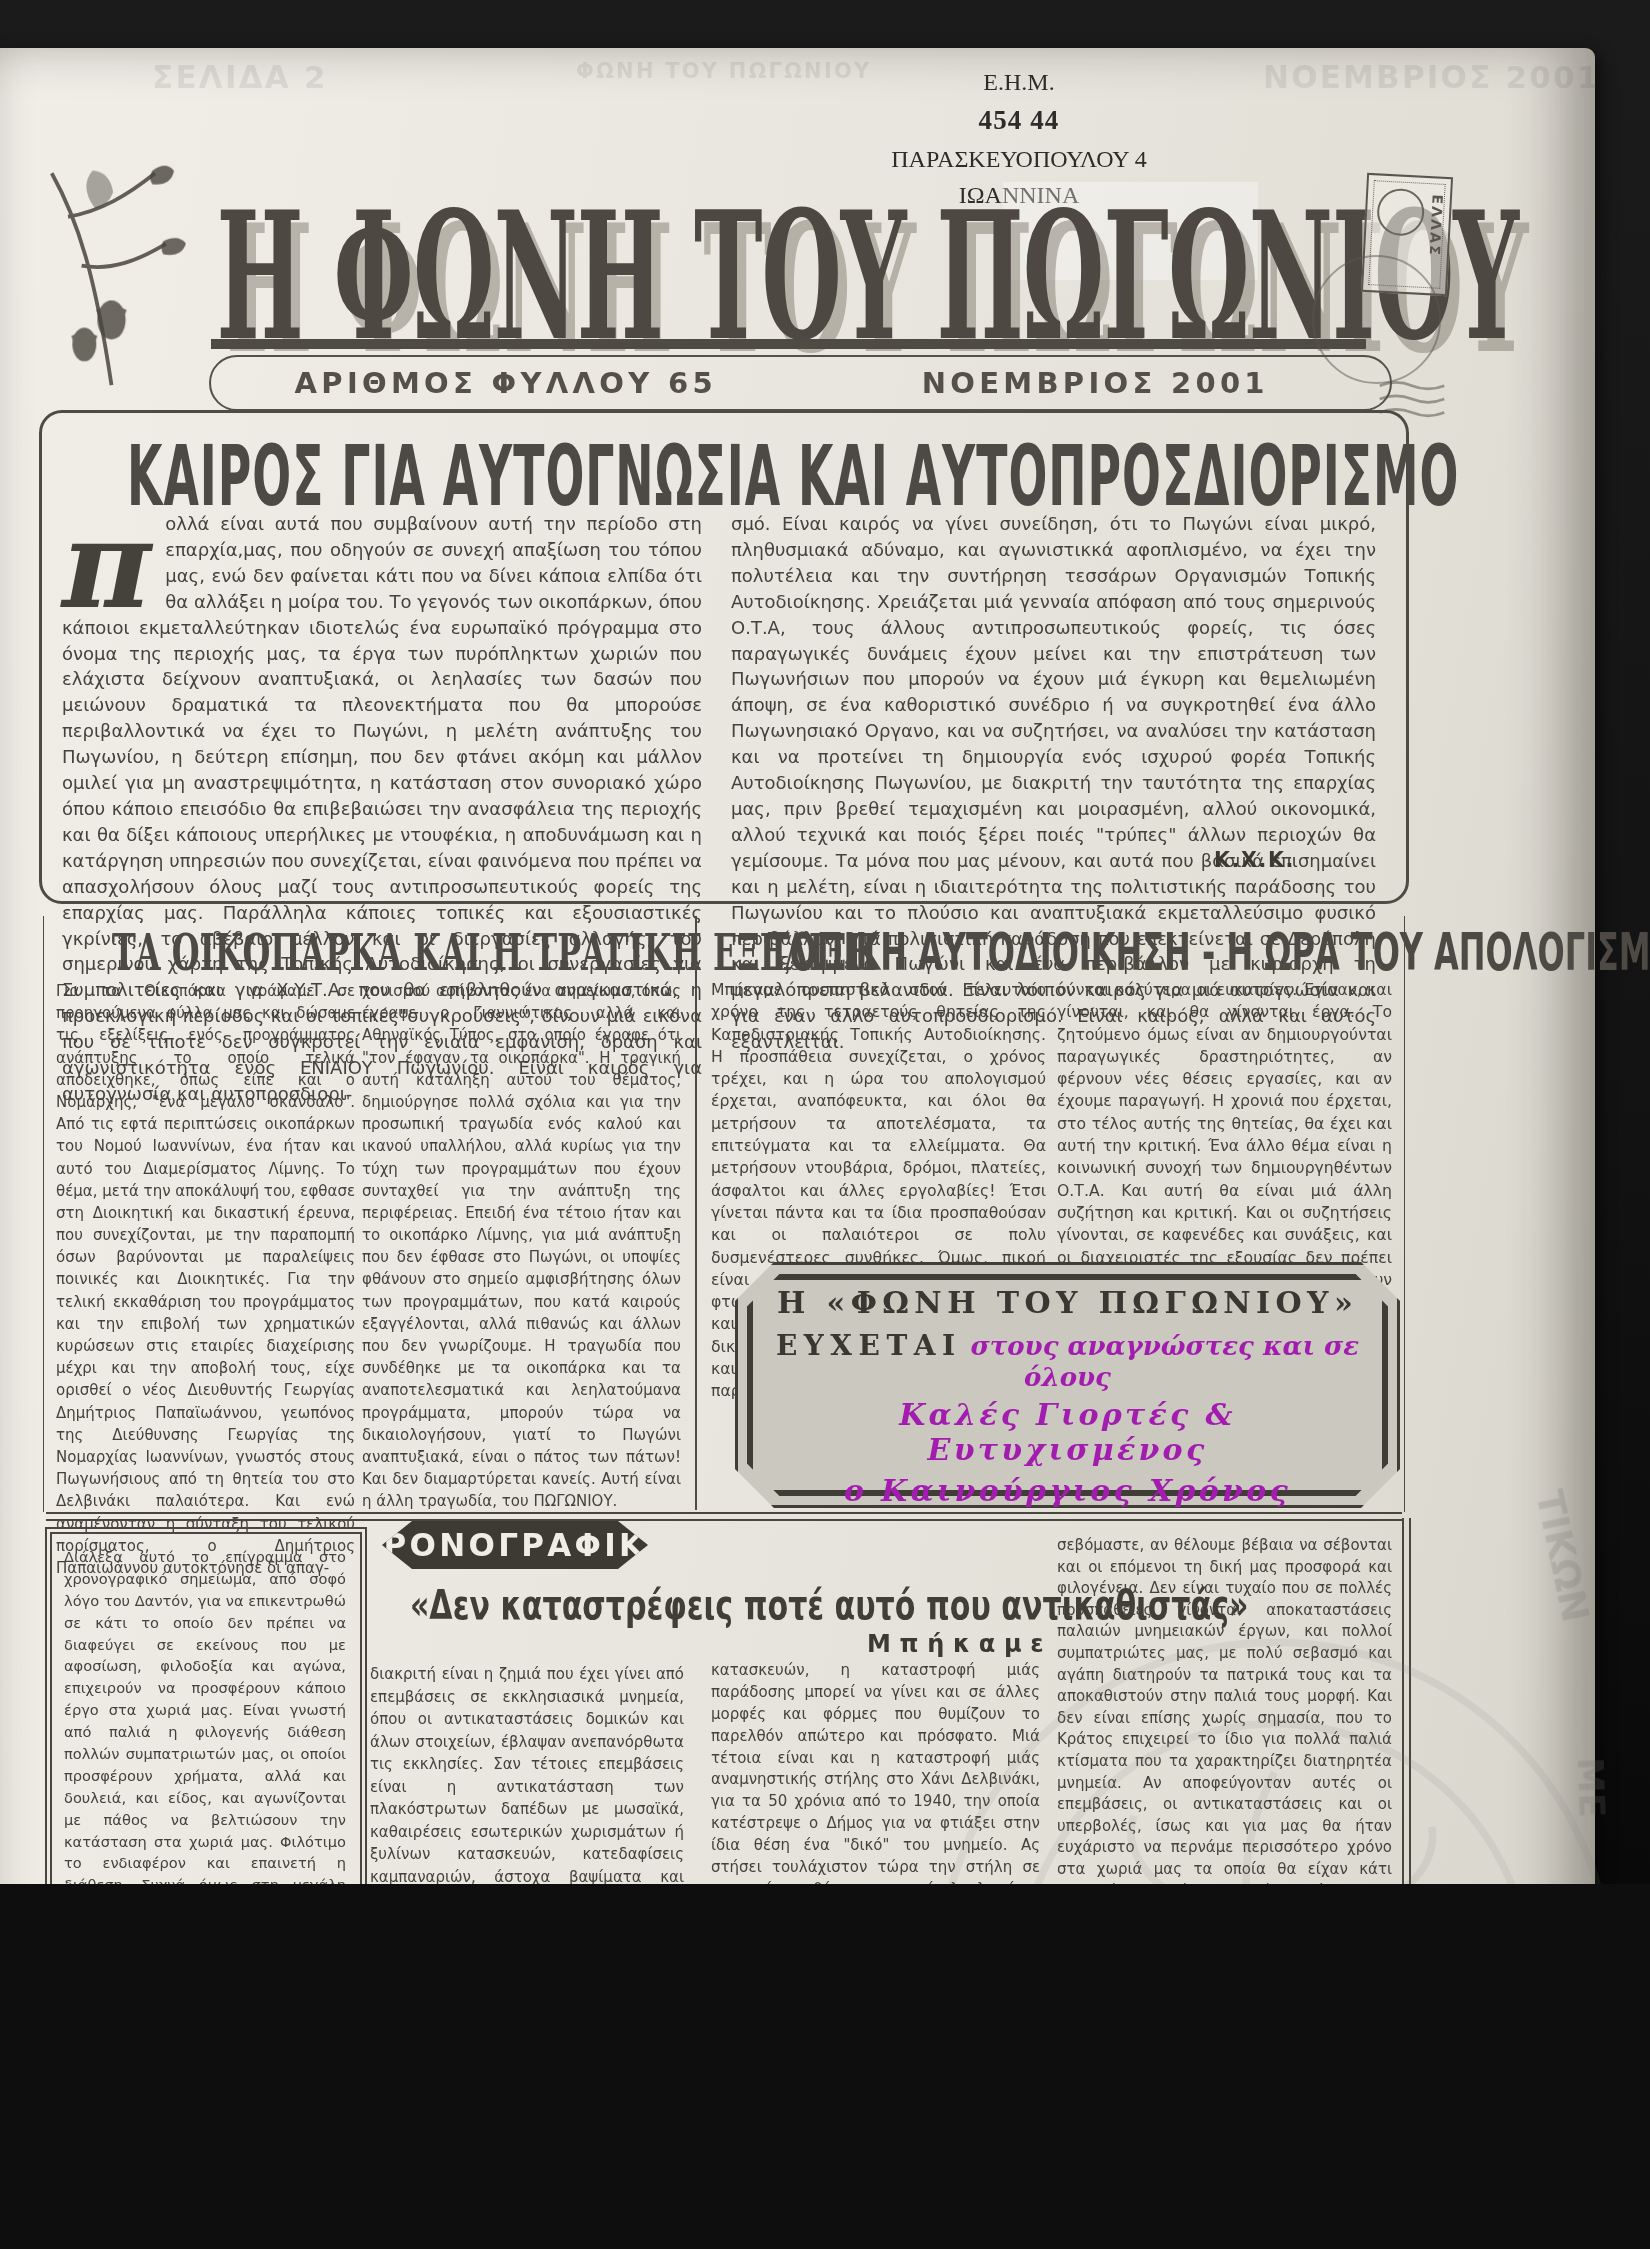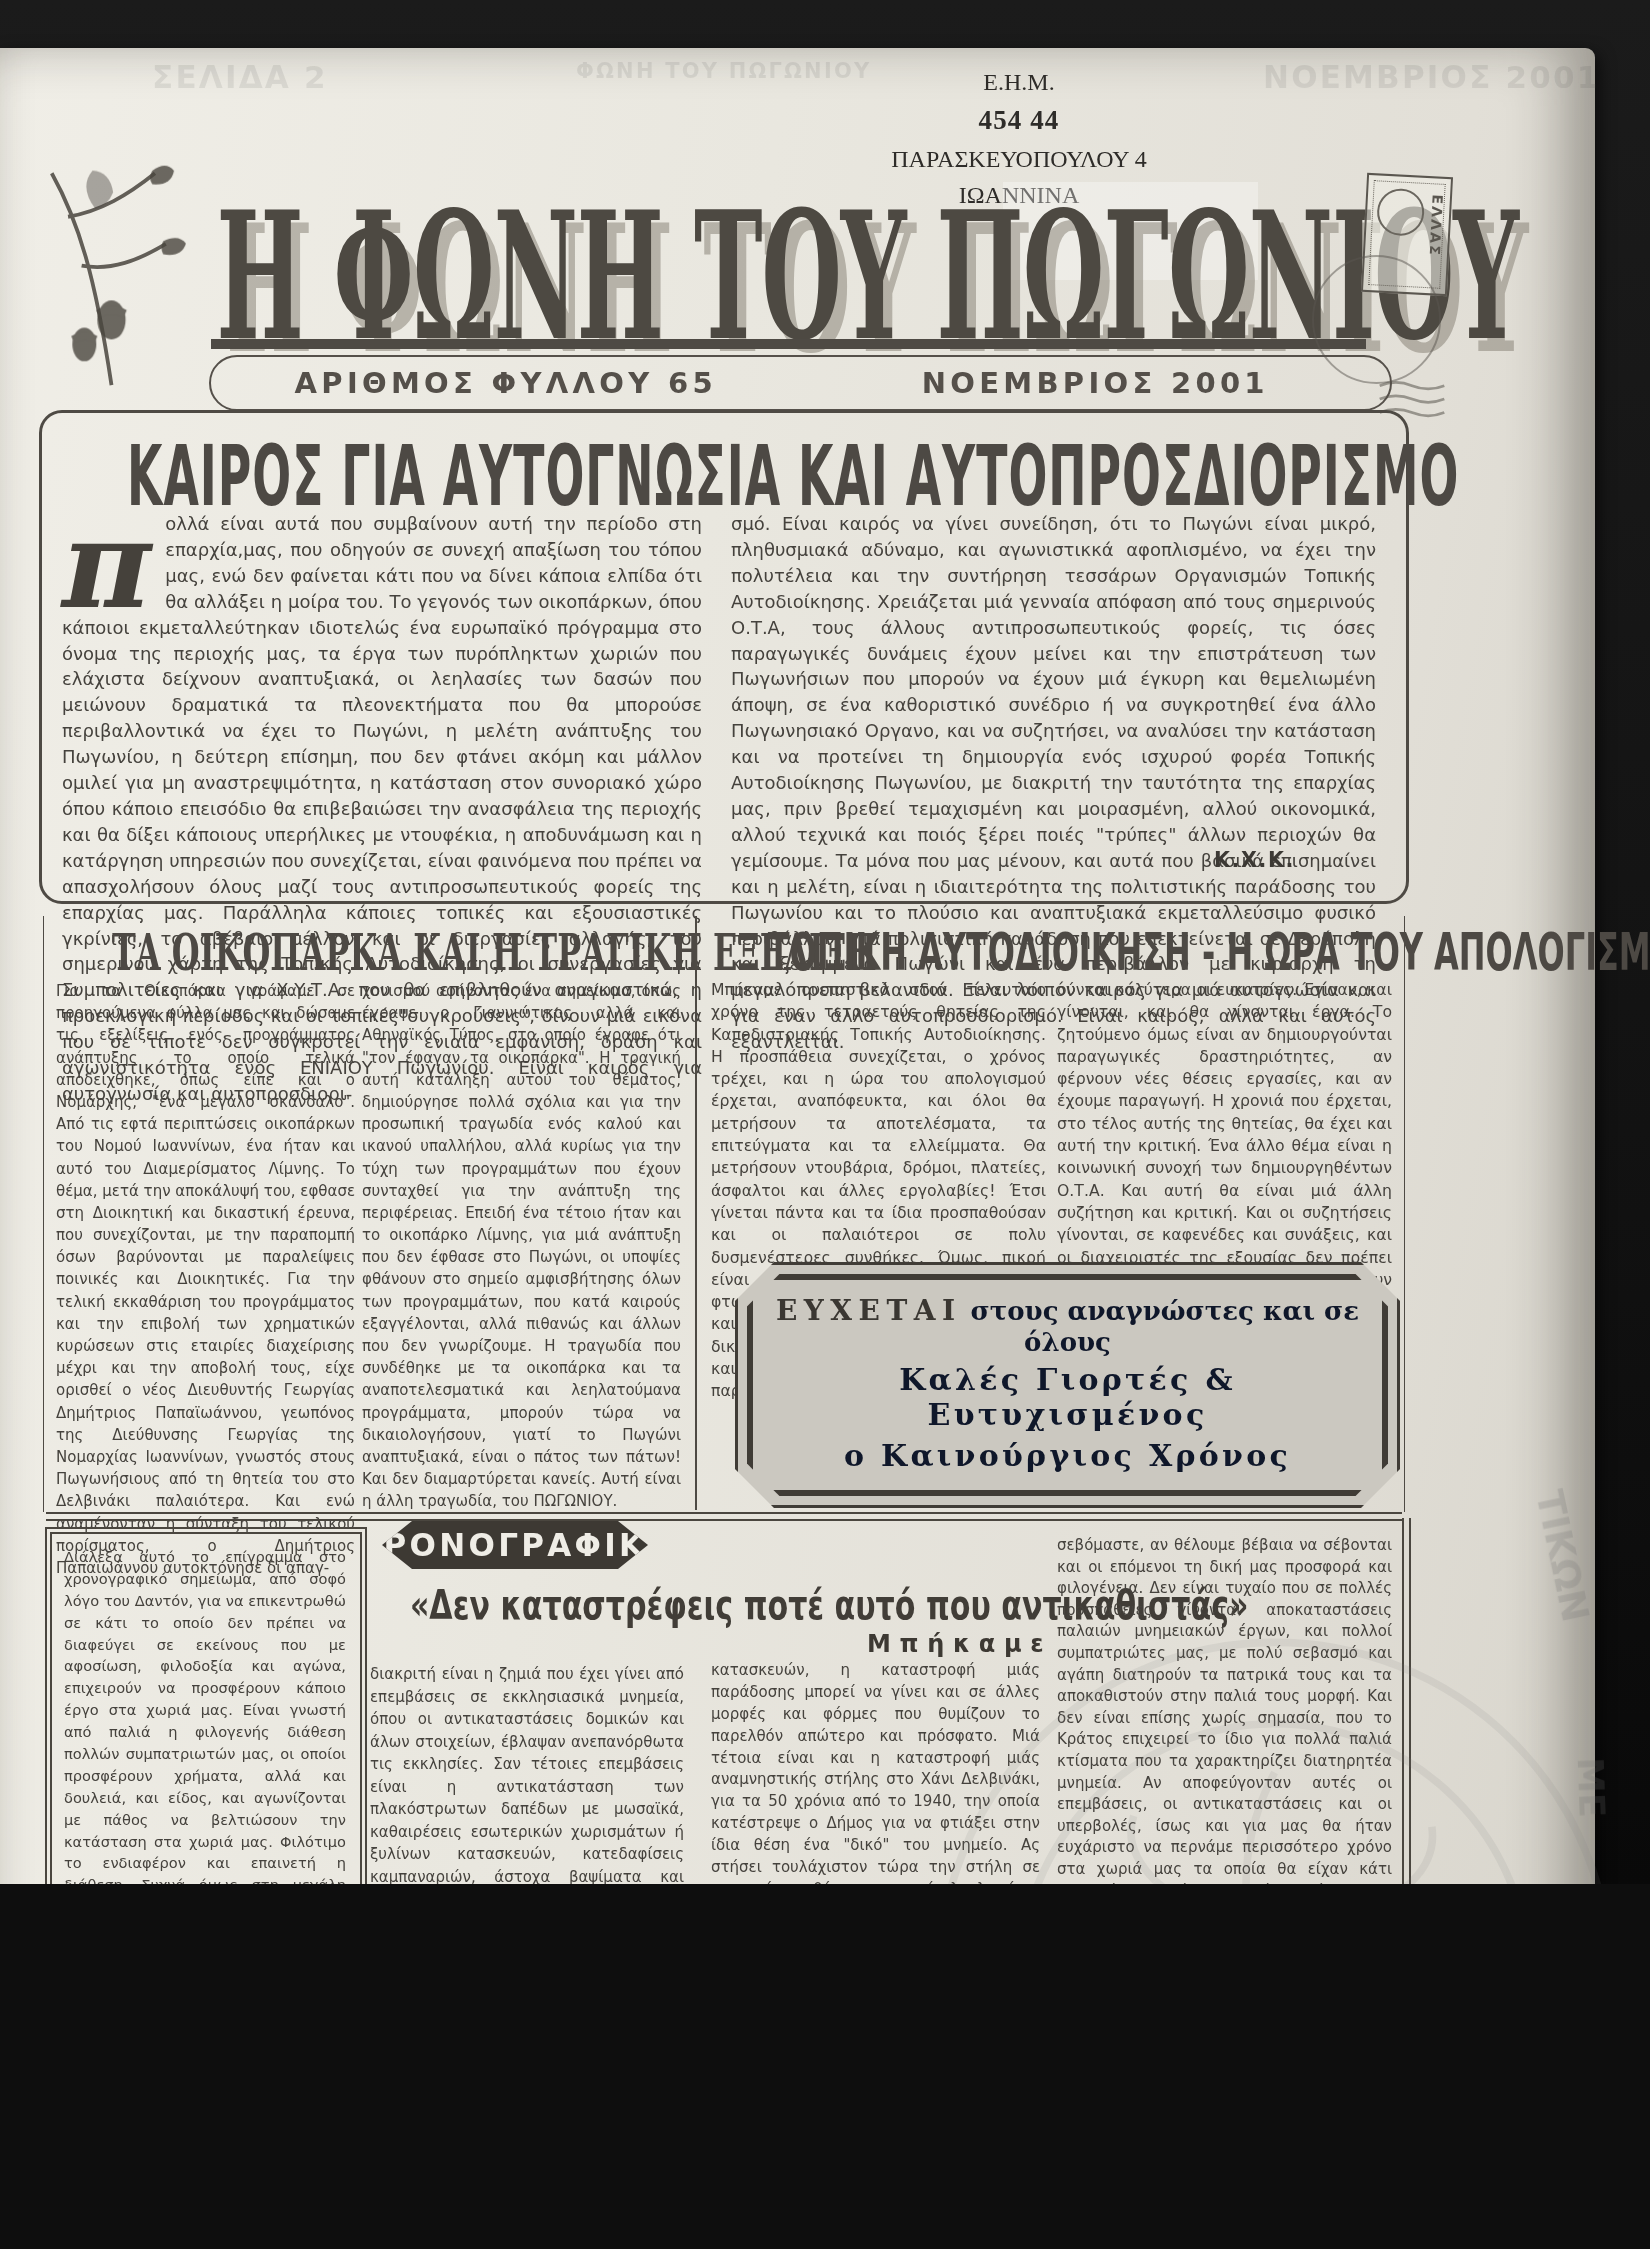--- a/index.html
+++ b/index.html
@@ -32,21 +32,21 @@
   .sig{font-weight:bold;color:#3c3934;}
   .vrule{border-left:2.2px solid #4e4a44;}
   .dbl{border-top:2.2px solid #4a463f;border-bottom:2.2px solid #4a463f;height:4.9px;}
   .dblv{border-left:2.2px solid #4a463f;border-right:2.2px solid #4a463f;width:4.9px;}
   
   .gbox{background:#cbc8c0;border:3.3px solid #403c36;
         clip-path:polygon(39px 0,calc(100% - 39px) 0,100% 39px,100% calc(100% - 39px),calc(100% - 39px) 100%,39px 100%,0 calc(100% - 39px),0 39px);}
   .gboxin{position:absolute;left:8.7px;top:8.7px;right:8.7px;bottom:8.7px;border:6px solid #403c36;
         clip-path:polygon(33px 0,calc(100% - 33px) 0,100% 33px,100% calc(100% - 33px),calc(100% - 33px) 100%,33px 100%,0 calc(100% - 33px),0 33px);}
   .gserif{font-family:"DejaVu Serif",serif;font-weight:bold;color:#3a3732;}
-  .gital{font-family:"DejaVu Serif",serif;font-weight:bold;color:#0f172a;}
+  .gital{font-family:"DejaVu Serif",serif;font-weight:bold;font-style:italic;color:#a21caf;}
   
   .ribbon{background:#3d3933;color:#efede6;font-weight:bold;display:flex;align-items:center;justify-content:center;
         clip-path:polygon(0 50%,30px 0,calc(100% - 30px) 0,100% 50%,calc(100% - 30px) 100%,30px 100%);
         font-size:31px;letter-spacing:3.3px;}
   .quote{font-weight:bold;color:#413d37;white-space:nowrap;}
   .attrib{font-weight:bold;letter-spacing:8.7px;color:#3d3933;}
   .frame2{border:2.2px solid #4a463f;outline:2.2px solid #4a463f;outline-offset:3.3px;}
   
   .wm{opacity:.16;}
   .wmtxt{position:absolute;color:#6f6f6f;font-weight:bold;opacity:.22;filter:blur(0.5px);}
@@ -130,20 +130,21 @@
 
   <div class="abs col" style="left:56px;top:980px;width:299px;font-size:15px;line-height:1.48;">Για τα Οικοπάρκα γράψαμε σε προηγούμενα φύλλα μας και δώσαμε τις εξελίξεις ενός προγράμματος ανάπτυξης το οποίο τελικά αποδείχθηκε, όπως είπε και ο Νομάρχης, "ένα μεγάλο σκάνδαλο". Από τις εφτά περιπτώσεις οικοπάρκων του Νομού Ιωαννίνων, ένα ήταν και αυτό του Διαμερίσματος Λίμνης. Το θέμα, μετά την αποκάλυψή του, εφθασε στη Διοικητική και δικαστική έρευνα, που συνεχίζονται, με την παραπομπή όσων βαρύνονται με παραλείψεις ποινικές και Διοικητικές. Για την τελική εκκαθάριση του προγράμματος και την επιβολή των χρηματικών κυρώσεων στις εταιρίες διαχείρισης μέχρι και την αποβολή τους, είχε ορισθεί ο νέος Διευθυντής Γεωργίας Δημήτριος Παπαϊωάννου, γεωπόνος της Διεύθυνσης Γεωργίας της Νομαρχίας Ιωαννίνων, γνωστός στους Πωγωνήσιους από τη θητεία του στο Δελβινάκι παλαιότερα. Και ενώ αναμένονταν η σύνταξη του τελικού πορίσματος, ο Δημήτριος Παπαϊωάννου αυτοκτόνησε δι απαγ-</div>
   <div class="abs col" style="left:362px;top:980px;width:319px;font-size:15px;line-height:1.48;">χονισμού αφήνοντας ένα σημείωμα, όπως έγραψε ο Γιαννιώτικος αλλά και Αθηναϊκός Τύπος, στο οποίο έγραφε ότι "τον έφαγαν τα οικοπάρκα". Η τραγική αυτή κατάληξη  αυτού του θέματος, δημιούργησε πολλά σχόλια και για την προσωπική τραγωδία ενός καλού και ικανού υπαλλήλου, αλλά κυρίως για την τύχη των προγραμμάτων που έχουν συνταχθεί για την ανάπτυξη της περιφέρειας. Επειδή ένα τέτοιο ήταν και το οικοπάρκο Λίμνης, για μιά ανάπτυξη που δεν έφθασε στο Πωγώνι, οι υποψίες φθάνουν στο σημείο αμφισβήτησης όλων των προγραμμάτων, που κατά καιρούς εξαγγέλονται, αλλά πιθανώς και άλλων που δεν γνωρίζουμε. Η τραγωδία που συνδέθηκε με τα οικοπάρκα και τα αναποτελεσματικά και λεηλατούμανα προγράμματα, μπορούν τώρα να δικαιολογήσουν, γιατί το Πωγώνι αναπτυξιακά, είναι ο πάτος των πάτων! Και δεν διαμαρτύρεται κανείς. Αυτή είναι η άλλη τραγωδία, του ΠΩΓΩΝΙΟΥ.</div>
 
   <div class="abs col" style="left:711px;top:979px;width:335px;font-size:15.7px;line-height:1.42;">Μπήκαμε ουσιαστικά στον τελευταίο χρόνο της τετραετούς θητείας της Καποδιστριακής Τοπικής Αυτοδιοίκησης. Η προσπάθεια συνεχίζεται, ο χρόνος τρέχει, και η ώρα του απολογισμού έρχεται, αναπόφευκτα, και όλοι θα μετρήσουν τα αποτελέσματα, τα επιτεύγματα και τα ελλείμματα. Θα μετρήσουν ντουβάρια, δρόμοι, πλατείες, άσφαλτοι και άλλες εργολαβίες! Έτσι γίνεται πάντα και τα ίδια προσπαθούσαν και οι παλαιότεροι σε πολυ δυσμενέστερες συνθήκες. Όμως, πικρή είναι η διαπίστωση ότι ο τόπος μας φτωχαίνει και αδειάζει. Αυτό συμβαίνει και αλλού βέβαια, αλλά εδώ βλέπουμε τη δική μας αυλή που διψάει, γιατί υπάρχουν και τόποι, όπου γίνονται πολλά και παραγωγικά, και αξιοποι-</div>
   <div class="abs col" style="left:1057px;top:979px;width:335px;font-size:15.7px;line-height:1.42;">ούνται καλύτερα οι ευκαιρίες. Έγιναν, και γίνονται, και θα γίνονται έργα. Το ζητούμενο όμως είναι αν δημιουργούνται παραγωγικές δραστηριότητες, αν φέρνουν νέες θέσεις εργασίες, και αν έχουμε παραγωγή. Η χρονιά που έρχεται, στο τέλος αυτής της θητείας, θα έχει και αυτή την κριτική. Ένα άλλο θέμα είναι η κοινωνική συνοχή των δημιουργηθέντων Ο.Τ.Α. Και αυτή θα είναι μιά άλλη συζήτηση και κριτική. Και οι συζητήσεις γίνονται, σε καφενέδες και συνάξεις, και οι διαχειριστές της εξουσίας δεν πρέπει να τις αρνούνται, αλλά να τις βασανίζουν και να θυμούνται πάντοτε ότι λειτουργούν  υπερ των ψηφοφόρων. Όλων των ψηφοφόρων, αλλα και των καταγόμενων από τα χωριά μας.</div>
 
   <div class="abs gbox" style="left:735px;top:1262px;width:659px;height:240px;">
     <div class="gboxin"></div>
     <div style="position:absolute;left:22px;right:22px;top:19.5px;text-align:center;">
+      <div class="gserif" style="font-size:30px;letter-spacing:5.4px;">Η «ΦΩΝΗ ΤΟΥ ΠΩΓΩΝΙΟΥ»</div>
       <div style="margin-top:9.8px;">
         <span class="gserif" style="font-size:28px;letter-spacing:6.5px;">ΕΥΧΕΤΑΙ</span><span class="gital" style="font-size:26px;"> στους αναγνώστες και σε όλους</span>
       </div>
       <div class="gital" style="font-size:30px;margin-top:5px;letter-spacing:3.3px;">Καλές Γιορτές &amp; Ευτυχισμένος</div>
       <div class="gital" style="font-size:30px;margin-top:5.4px;letter-spacing:3.3px;">ο Καινούργιος Χρόνος</div>
     </div>
   </div>
 
   <div class="abs dbl" style="left:46px;top:1512px;width:1356px;"></div>
 

